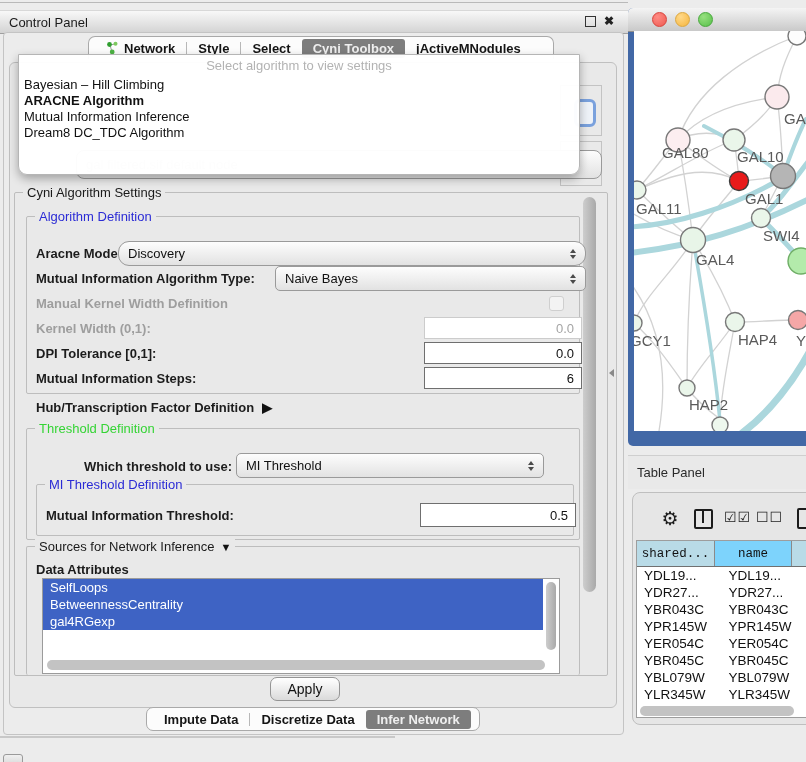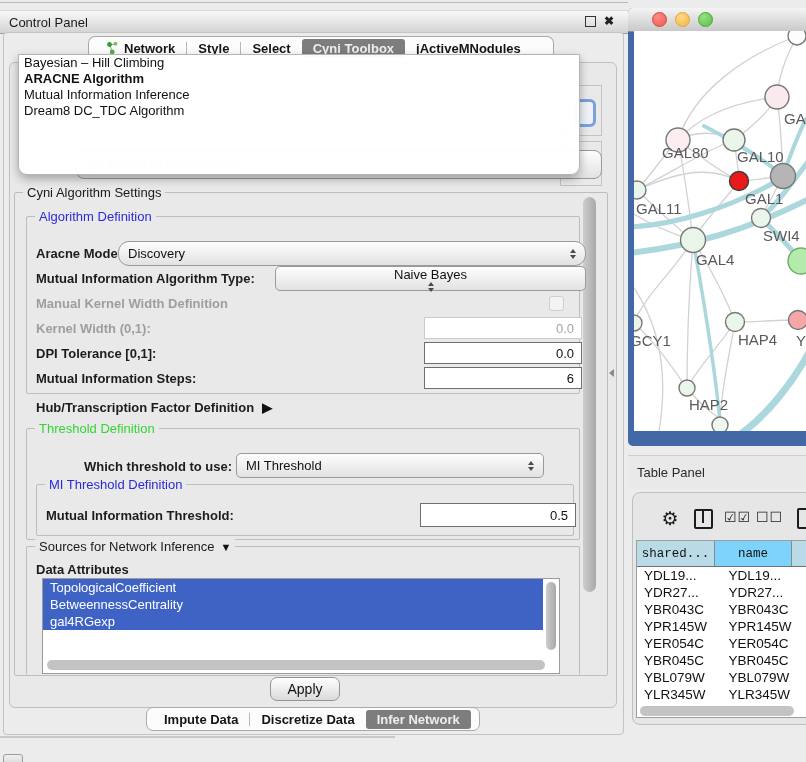--- a/index.html
+++ b/index.html
@@ -105,20 +105,21 @@
 </div>
 
 <div class="abs" style="left:560px;top:85px;width:40px;height:49px;border:1px solid #c3c3c3;z-index:1;"></div>
 <div class="abs" style="left:574px;top:99px;width:16px;height:22px;border:3px solid #7aa1dd;border-radius:6px;background:#eef2f8;z-index:2;"></div>
 <div class="abs" style="left:560px;top:141px;width:40px;height:43px;border:1px solid #c3c3c3;z-index:1;"></div>
 <div class="abs combo" style="left:76px;top:150px;width:506px;height:27px;border-radius:8px;z-index:1;color:#bdbdbd;">
   <span>gal filtered.sif default node</span>
 </div>
 
 <div class="abs dd" style="left:18px;top:54px;width:560px;height:119px;">
+  <div class="prompt" style="height:22px;line-height:22px;">Select algorithm to view settings</div>
   <div class="dd-item">Bayesian – Hill Climbing</div>
   <div class="dd-item" style="font-weight:bold;">ARACNE Algorithm</div>
   <div class="dd-item">Mutual Information Inference</div>
   <div class="dd-item">Dream8 DC_TDC Algorithm</div>
 </div>
 
 <div class="abs gb" style="left:14px;top:192px;width:592px;height:482px;">
   <span class="gbt">Cyni Algorithm Settings</span>
 </div>
 
@@ -129,21 +130,21 @@
 </div>
 <div class="abs lbl" style="left:36px;top:246px;">Aracne Mode:</div>
 <div class="abs combo" style="left:118px;top:241px;width:448px;height:23px;border-radius:11px;">
   <span>Discovery</span>
   <span class="stepper">
       <span class="tri-u"></span>
       <span class="tri-d"></span>
     </span>
 </div>
 <div class="abs lbl" style="left:36px;top:271px;">Mutual Information Algorithm Type:</div>
-<div class="abs combo" style="left:275px;top:266px;width:291px;height:23px;flex-direction:column;">
+<div class="abs combo" style="left:275px;top:266px;width:291px;height:23px;">
   <span>Naive Bayes</span>
   <span class="stepper">
       <span class="tri-u"></span>
       <span class="tri-d"></span>
     </span>
 </div>
 <div class="abs lbl dis" style="left:36px;top:296px;">Manual Kernel Width Definition</div>
 <div class="abs checkbox" style="left:549px;top:296px;width:13px;height:13px;"></div>
 <div class="abs lbl dis" style="left:36px;top:321px;">Kernel Width (0,1):</div>
 <div class="abs field dis" style="left:424px;top:317px;width:142px;height:20px;">0.0</div>
@@ -176,21 +177,21 @@
 
 <div class="abs gb" style="left:26px;top:546px;width:552px;height:128px;border-bottom:none;">
   <span class="gbt">
     <span>Sources for Network Inference</span>
     <span style="font-size:11px;color:#111;">▼</span>
   </span>
 </div>
 <div class="abs lbl" style="left:36px;top:562px;">Data Attributes</div>
 <div class="abs attr-list" style="left:42px;top:578px;width:516px;height:94px;">
   <div style="width:500px;">
-    <div class="attr-item">TopologicalCoefficient</div>
+    <div class="attr-item">SelfLoops</div>
     <div class="attr-item">BetweennessCentrality</div>
     <div class="attr-item">gal4RGexp</div>
   </div>
   <div class="vthumb" style="position:absolute;right:3px;top:3px;width:10px;height:68px;"></div>
   <div class="hthumb" style="position:absolute;left:4px;bottom:3px;width:498px;height:10px;"></div>
 </div>
 
 <div class="abs btn" style="left:270px;top:677px;width:68px;height:22px;">Apply</div>
 
 <div class="abs tabbar" style="left:146px;top:707px;width:320px;height:22px;border-radius:7px;border-bottom:1px solid #a9a9a9;">

